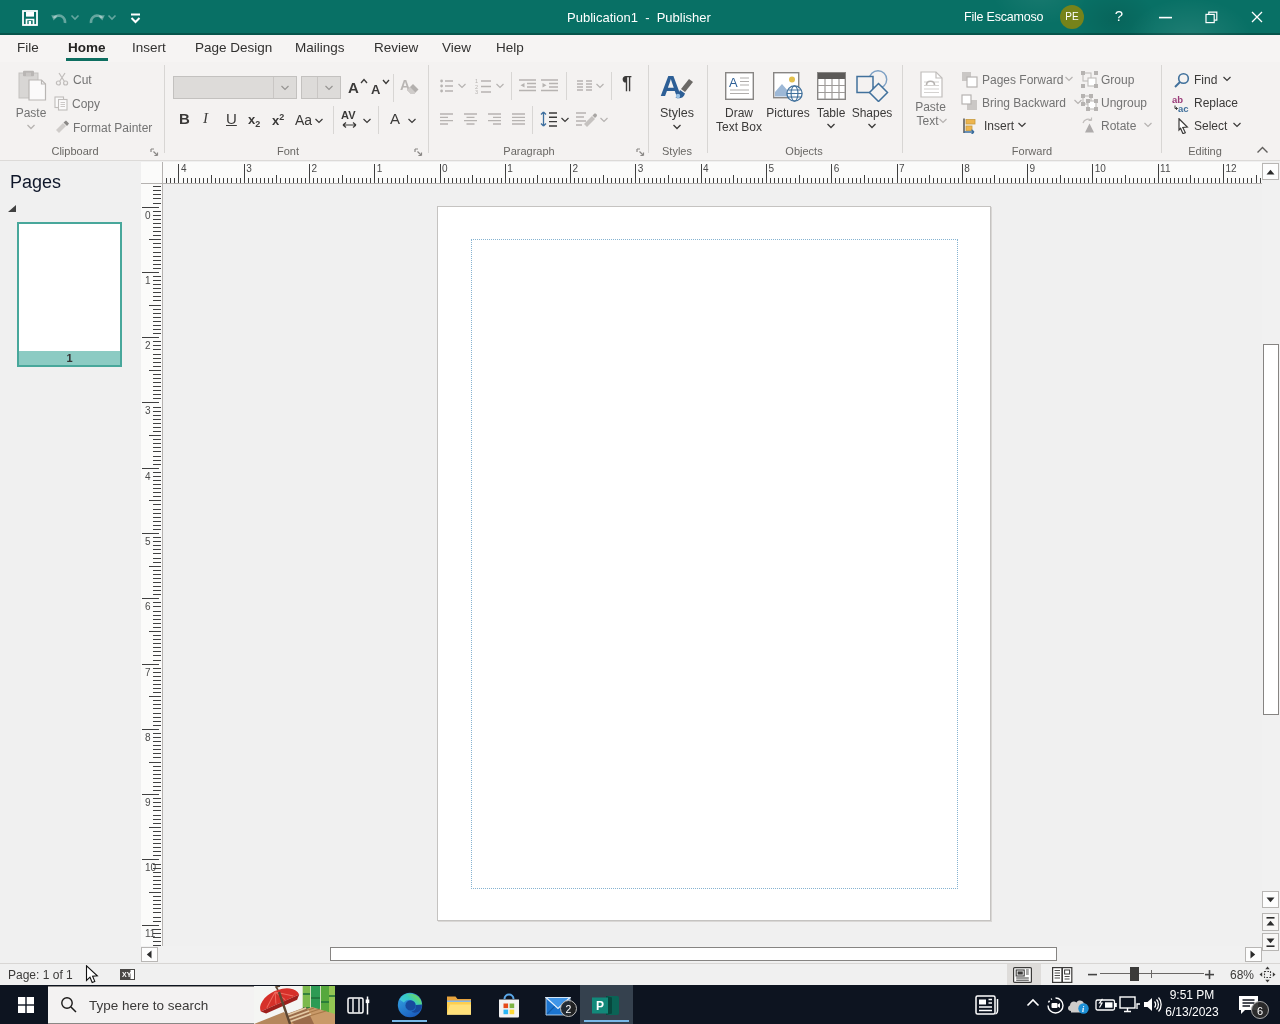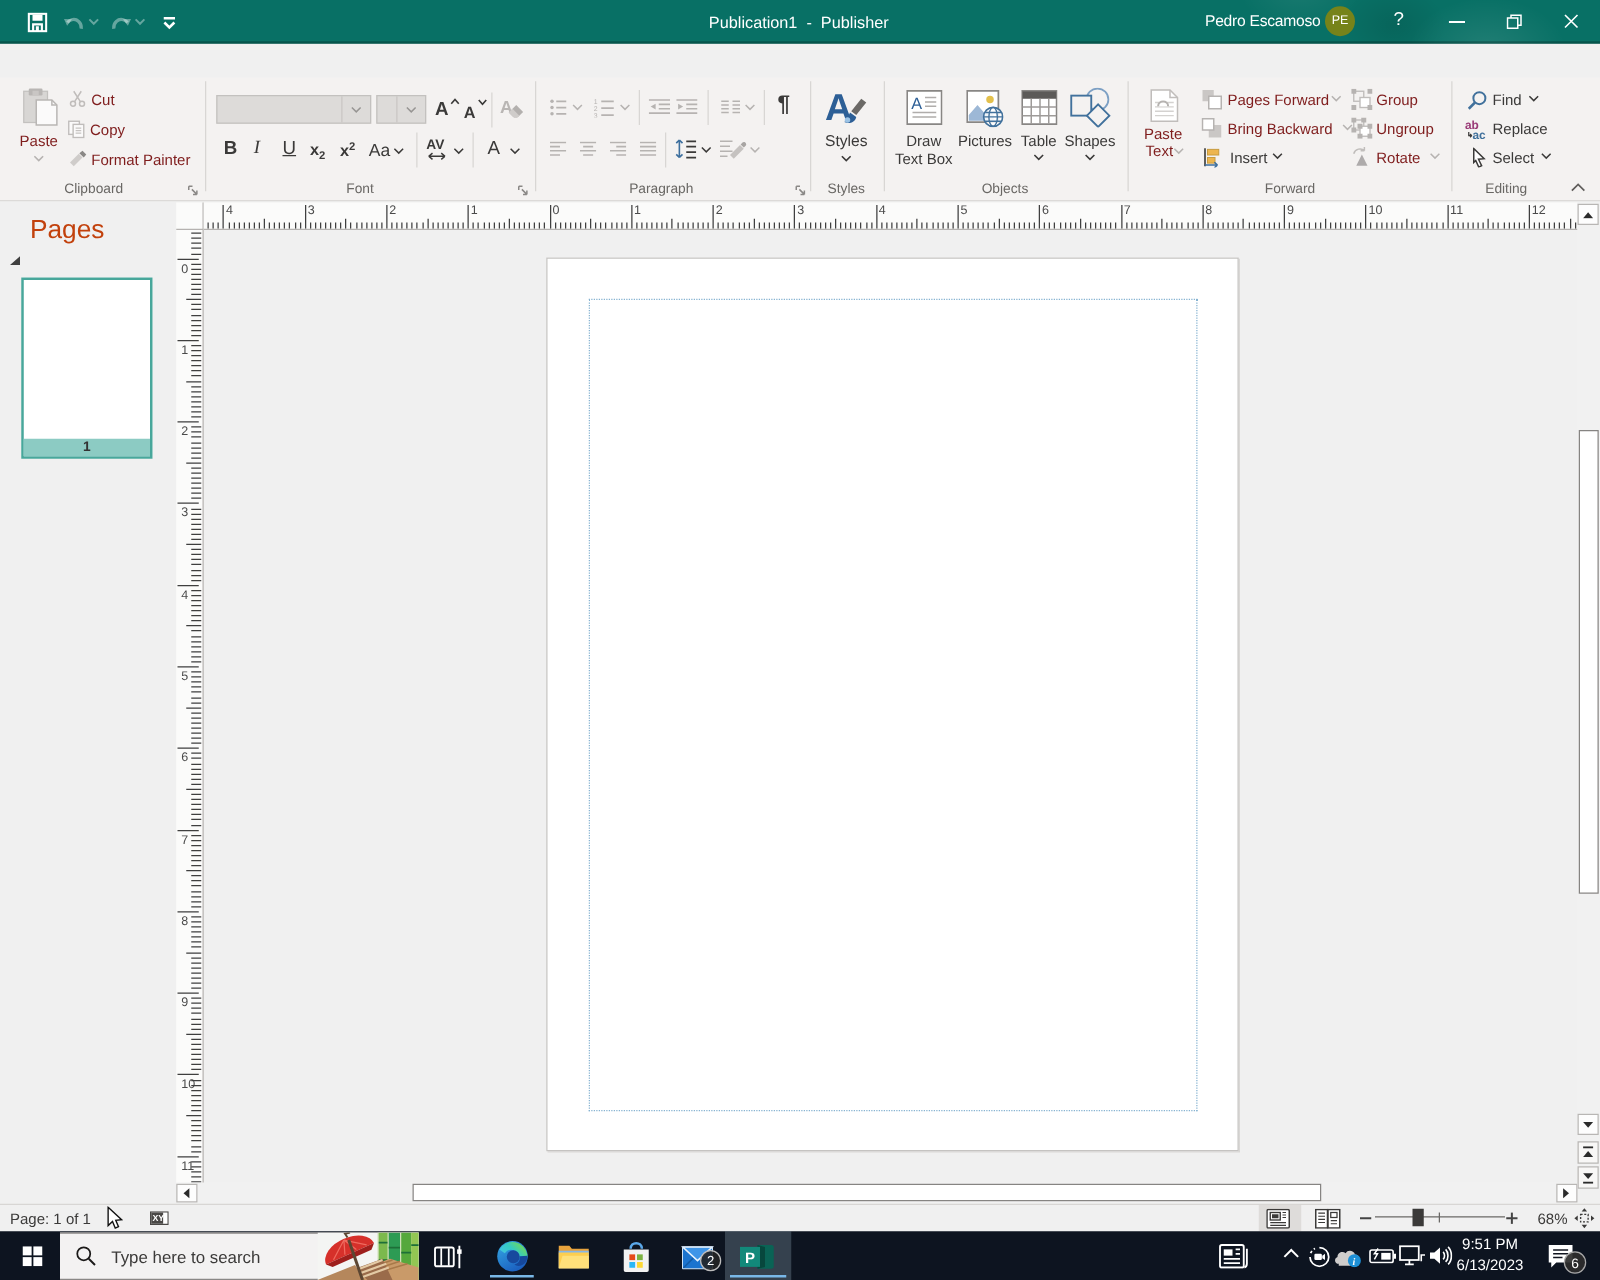--- a/index.html
+++ b/index.html
@@ -20,27 +20,27 @@
 
 #tabrow { position:absolute; left:0; top:35px; width:1280px; height:27px; background:#f6f4f3; }
 .tab { position:absolute; top:5px; font-size:13.5px; color:#323130; }
 #hometab { font-weight:bold; color:#252423; }
 #homeunderline { position:absolute; left:66px; top:23px; width:42px; height:3px; background:#0d6e60; }
 
 #ribbon { position:absolute; left:0; top:62px; width:1280px; height:99px; background:#f4f2f1; border-bottom:1px solid #dcdad8; }
 .gsep { position:absolute; top:3px; width:1px; height:88px; background:#d8d6d4; }
 .glabel { position:absolute; top:83px; font-size:11px; color:#696764; text-align:center; }
 .launch { position:absolute; top:86px; width:9px; height:9px; }
-.gtxt { color:#7f1d1d; }
+.gtxt { color:#737373; }
 .dtxt { color:#3b3a39; }
 .ribbtn-lbl { position:absolute; font-size:12px; text-align:center; }
 svg { display:block; }
 
 #workspace { position:absolute; left:0; top:162px; width:1280px; height:801px; background:#f0f0f0; }
-#pagestitle { position:absolute; left:24px; top:10px; font-size:21px; letter-spacing:0px; color:#c2410c; }
+#pagestitle { position:absolute; left:10px; top:10px; font-size:18px; letter-spacing:0px; color:#0f172a; }
 #pagetri { position:absolute; left:8px; top:43px; width:0; height:0; border-left:8px solid transparent; border-bottom:7px solid #404040; }
 #thumb { position:absolute; left:17px; top:60px; width:105px; height:145px; background:#fff; border:2px solid #48a79b; }
 #thumbstrip { position:absolute; left:0px; bottom:0px; width:101px; height:14px; background:#8ccbc3; color:#333; font-size:11px; font-weight:bold; text-align:center; line-height:14px; }
 
 #corner { position:absolute; left:141px; top:0px; width:22px; height:22px; background:#fbfbfa; border-right:1px solid #b5b2b0; border-bottom:1px solid #b5b2b0; }
 #hruler { position:absolute; left:163px; top:0px; width:1099px; height:22px; background:#fbfbfa; border-bottom:1px solid #b5b2b0; overflow:hidden; }
 #vruler { position:absolute; left:141px; top:22px; width:22px; height:763px; background:#fbfbfa; border-right:1px solid #b5b2b0; overflow:hidden; }
 .rtick { position:absolute; background:#3f3f3f; }
 .rnum { position:absolute; font-size:10px; color:#4a4a4a; }
 
@@ -90,37 +90,48 @@
       </svg>
       <svg class="abs" style="left:107px;top:14px;" width="10" height="7" viewBox="0 0 10 7">
           <path d="M1.5 1.5 L5 5 L8.5 1.5" fill="none" stroke="#ffffff" stroke-opacity="0.38" stroke-width="1.6"></path>
         </svg>
 
       <svg class="abs" style="left:129px;top:13px;" width="13" height="11" viewBox="0 0 13 11">
         <path d="M2 1.5 H11" stroke="#fff" stroke-width="2"></path>
         <path d="M2.5 5 L6.5 9 L10.5 5" fill="none" stroke="#fff" stroke-width="2"></path>
       </svg>
     <div id="title">Publication1&nbsp;&nbsp;-&nbsp;&nbsp;Publisher</div>
-    <div id="account">Pedro Escamoso</div>
+    <div id="account">File Escamoso</div>
     <div id="avatar">PE</div>
     <div id="helpq">?</div>
     <div id="wincontrols">
       <svg class="abs" style="left:1159px;top:16px;" width="14" height="3" viewBox="0 0 14 3">
             <rect x="0" y="0.8" width="13" height="1.6" fill="#fff"></rect>
           </svg>
       <svg class="abs" style="left:1205px;top:11px;" width="13" height="13" viewBox="0 0 13 13">
         <rect x="1" y="3.4" width="8.2" height="8.2" fill="none" stroke="#fff" stroke-width="1.2"></rect>
         <path d="M3.8 3.4 V1.2 H11.8 V9.2 H9.2" fill="none" stroke="#fff" stroke-width="1.2"></path>
       </svg>
       <svg class="abs" style="left:1251px;top:11px;" width="12" height="12" viewBox="0 0 12 12">
         <path d="M1 1 L11 11 M11 1 L1 11" stroke="#fff" stroke-width="1.3"></path>
       </svg>
     </div>
   </div>
 
+  <div id="tabrow">
+    <div class="tab" style="left:17px;">File</div>
+    <div class="tab" id="hometab" style="left:68px;">Home</div>
+    <div class="tab" style="left:132px;">Insert</div>
+    <div class="tab" style="left:195px;">Page Design</div>
+    <div class="tab" style="left:295px;">Mailings</div>
+    <div class="tab" style="left:374px;">Review</div>
+    <div class="tab" style="left:442px;">View</div>
+    <div class="tab" style="left:496px;">Help</div>
+    <div id="homeunderline"></div>
+  </div>
 
   <div id="ribbon">
     <div class="gsep" style="left:164px;"></div>
     <div class="gsep" style="left:428px;"></div>
     <div class="gsep" style="left:648px;"></div>
     <div class="gsep" style="left:707px;"></div>
     <div class="gsep" style="left:902px;"></div>
     <div class="gsep" style="left:1161px;"></div>
     <div class="glabel" style="left:30px;width:90px;">Clipboard</div>
     <div class="glabel" style="left:243px;width:90px;">Font</div>

